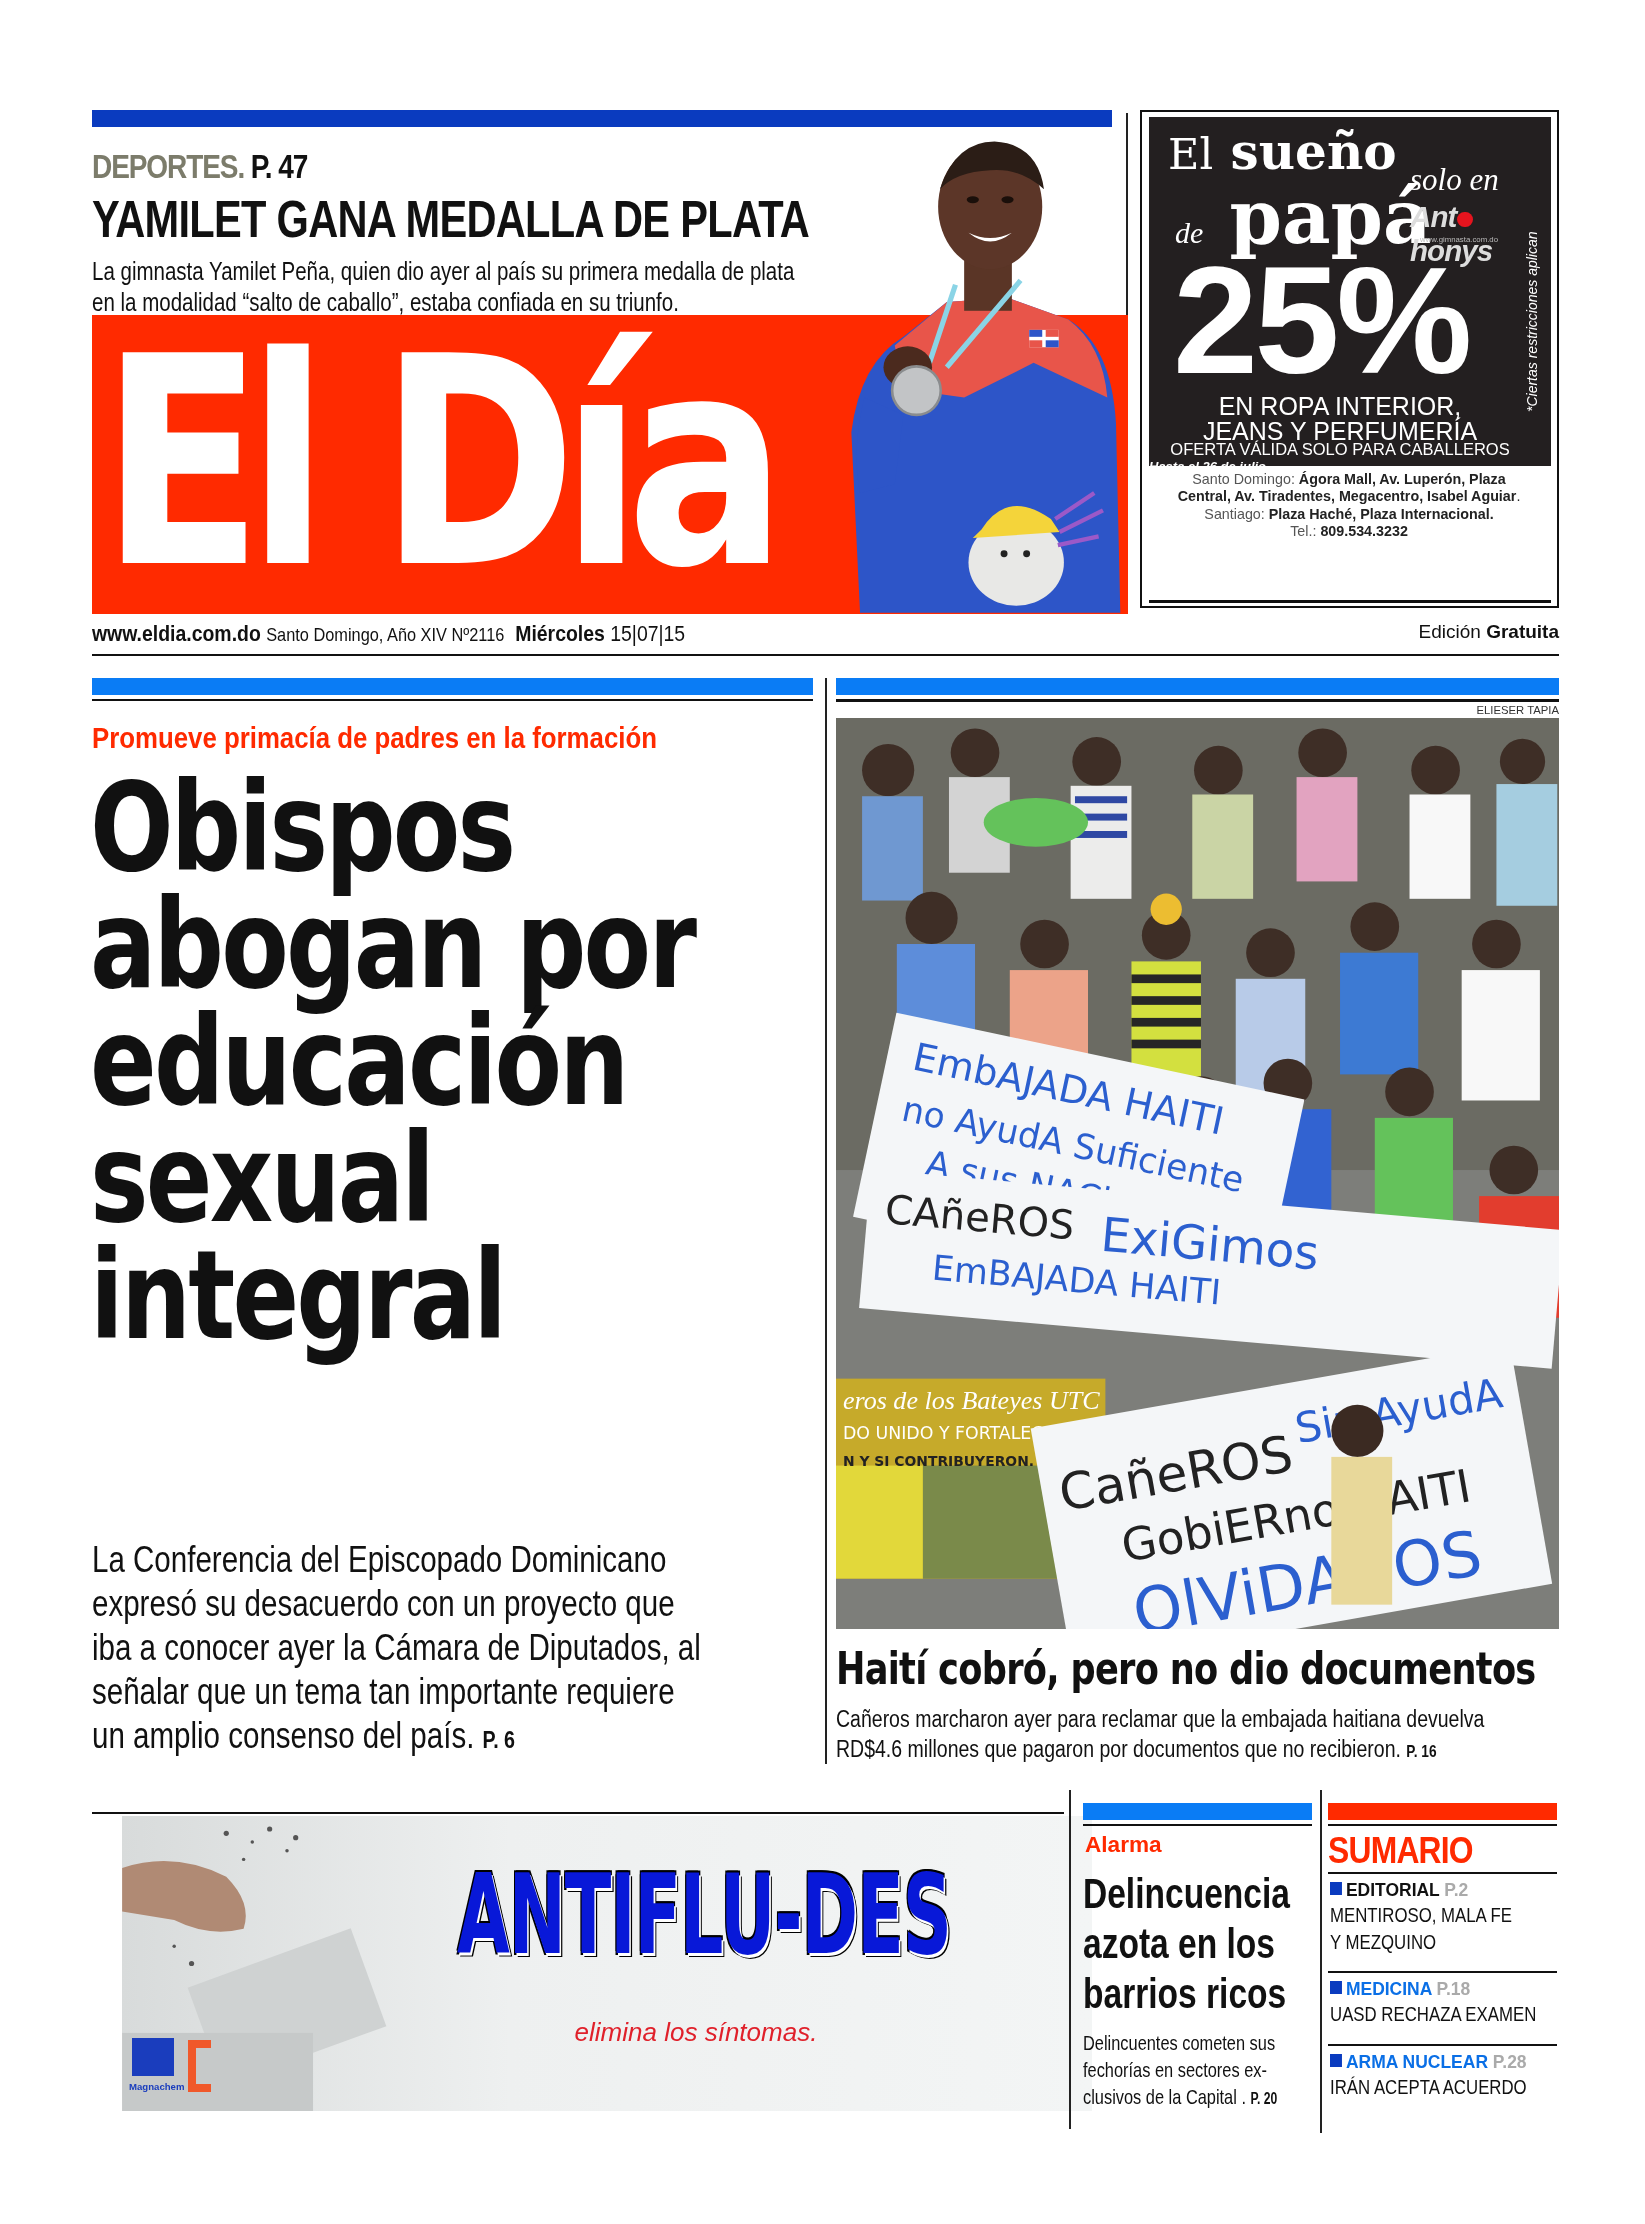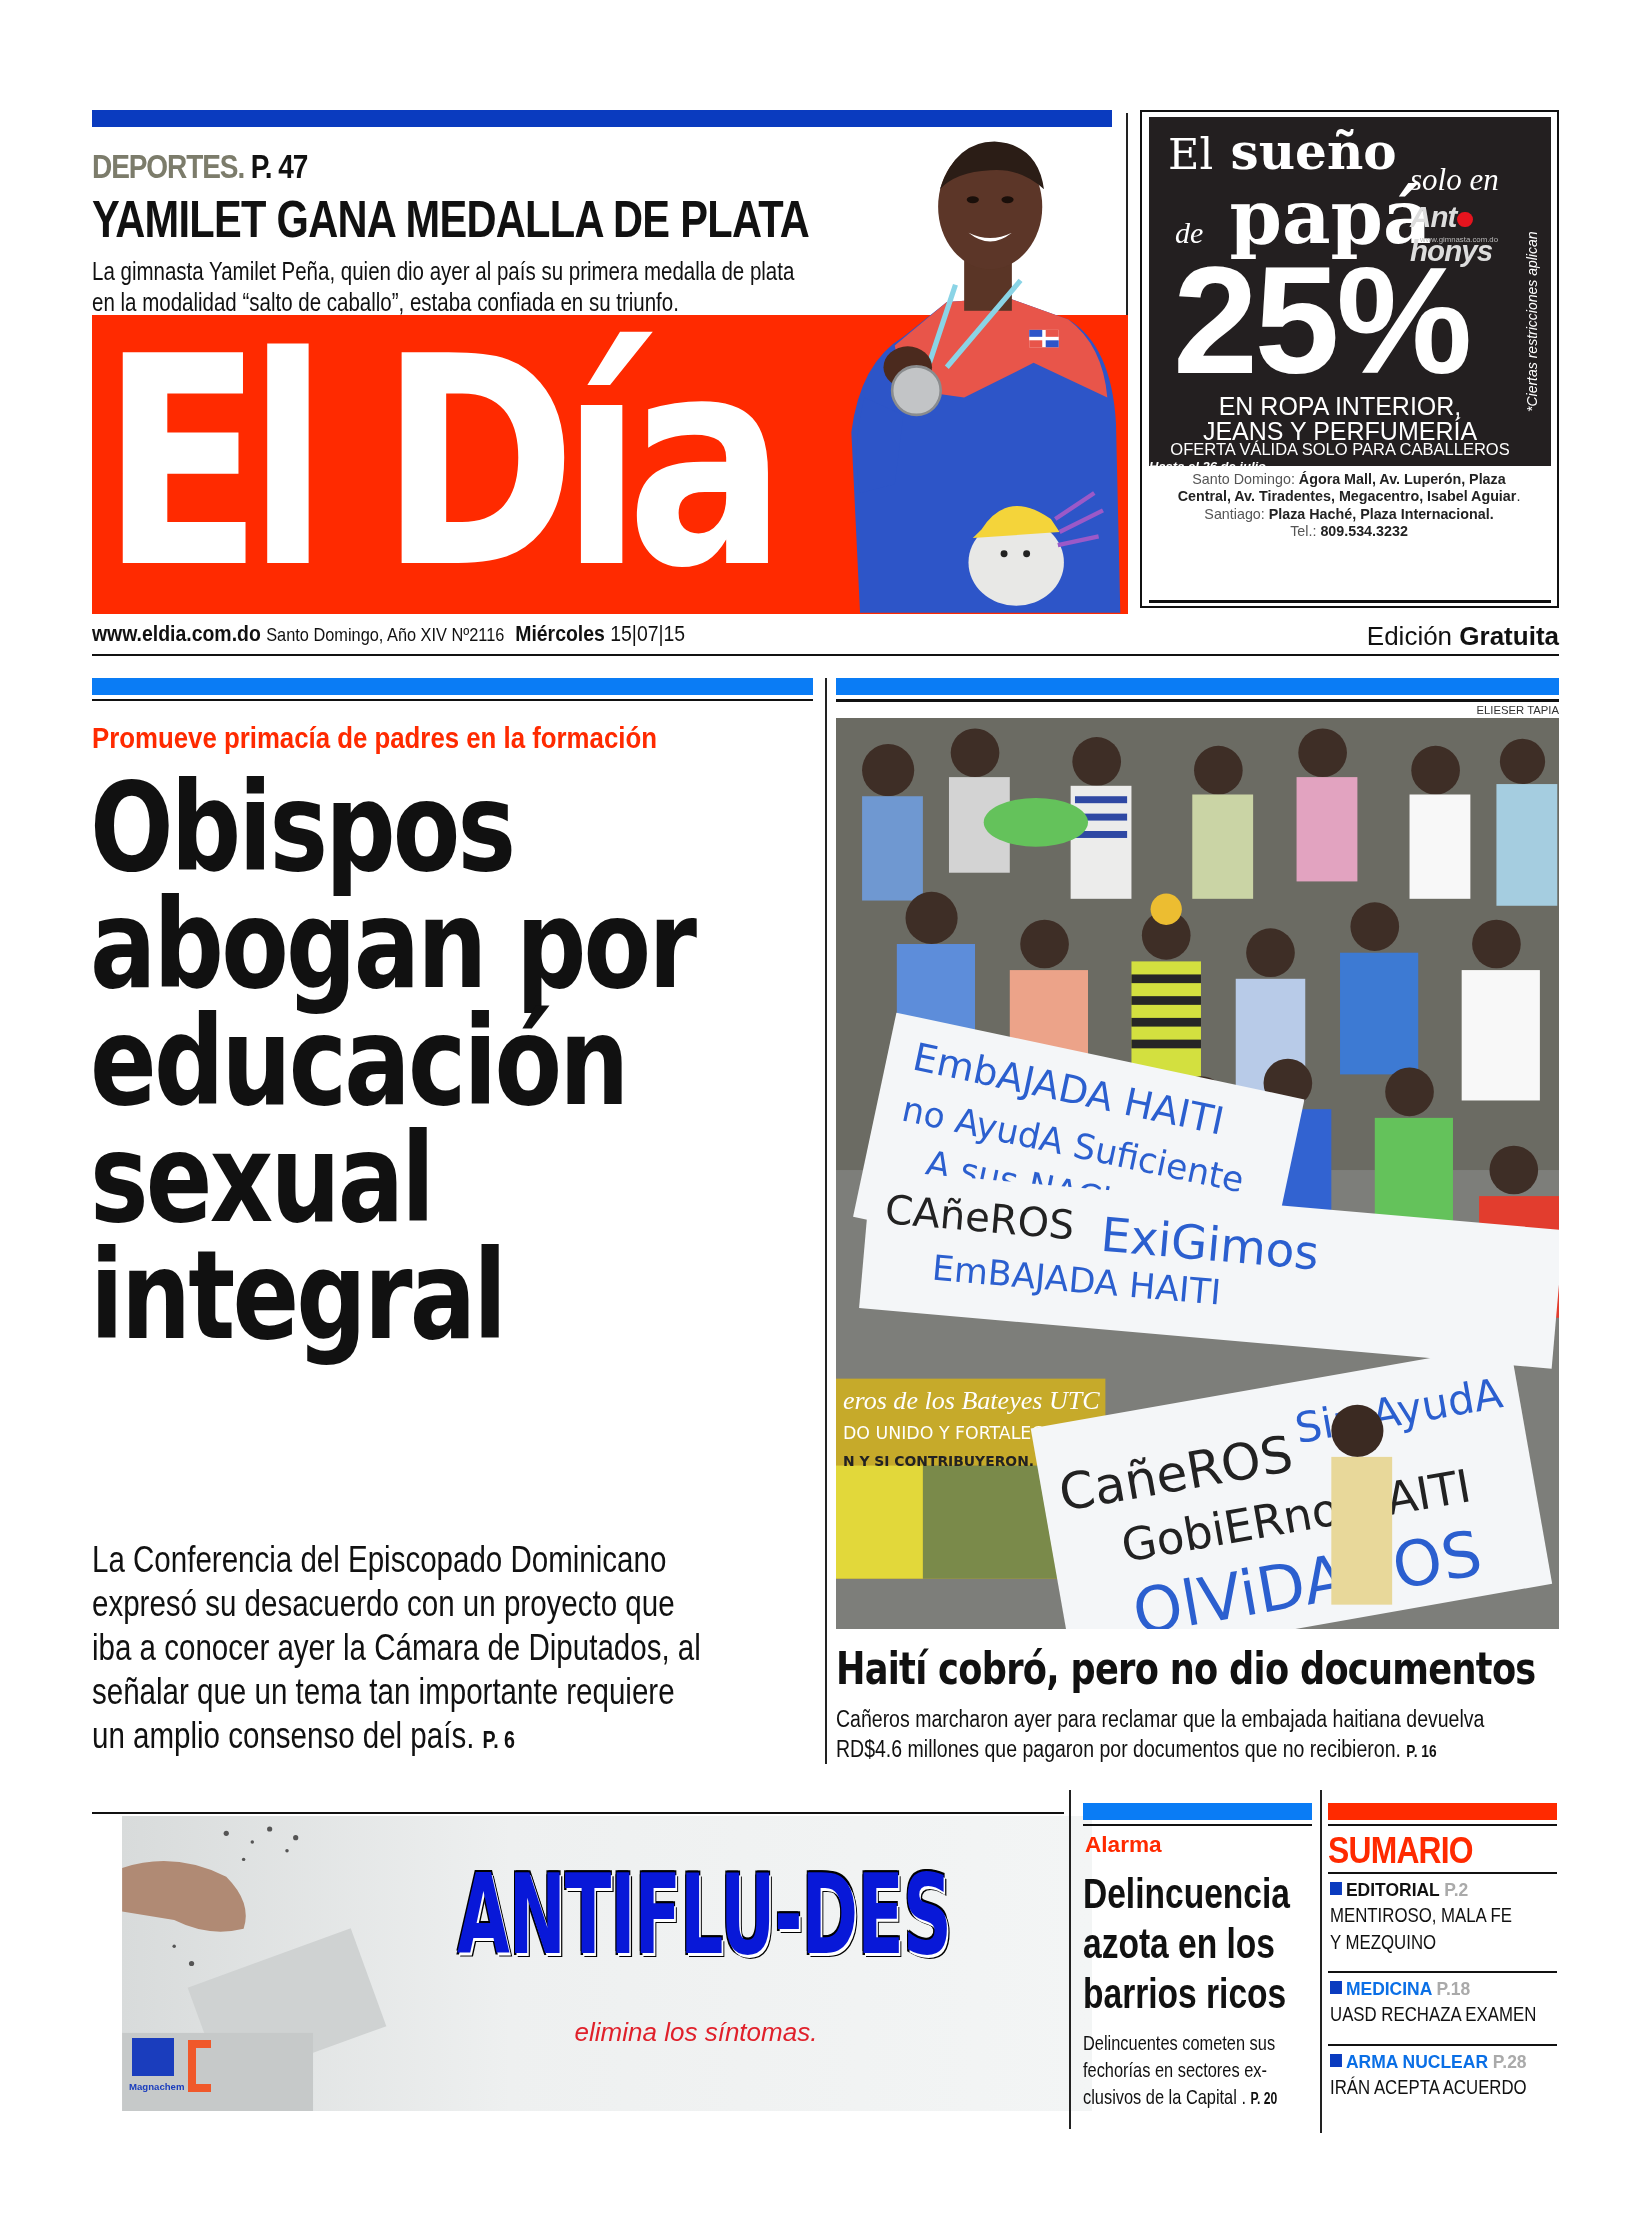--- a/index.html
+++ b/index.html
@@ -46,21 +46,21 @@
   .ad-addr { position: absolute; left: 0; top: 359px; width: 414px; text-align: center; font-size: 14.3px; line-height: 17.4px; color: #222; }
   .ad-addr .lt { color: #555; font-weight: 400; }
   .ad-addr b { font-weight: 700; }
   .ad-bottom-rule { position: absolute; left: 7px; bottom: 3.5px; width: 402px; height: 2.6px; background: #111; }
 
   
   .dateline { left: 92px; top: 621px; font-size: 22.6px; white-space: nowrap; transform: scaleX(0.86); transform-origin: left top; }
   .dateline .url { font-weight: 700; }
   .dateline .place { font-size: 19px; }
   .dateline .day { font-weight: 700; }
-  .edition { right: 87px; top: 621px; font-size: 26px; white-space: nowrap; margin-left: 36px; }
+  .edition { right: 87px; top: 621px; font-size: 19px; white-space: nowrap; margin-left: 36px; }
   .edition b { font-weight: 700; }
   .rule-date { left: 92px; top: 654px; width: 1467px; height: 1.7px; background: #111; }
 
   
   .bar-blue-main { left: 92px; top: 678px; width: 721px; height: 17.4px; background: #0a7cf5; }
   .rule-main { left: 92px; top: 699px; width: 721px; height: 1.7px; background: #111; }
   .kicker { left: 92px; top: 721px; font-size: 30px; font-weight: 700; color: #ff2a00; white-space: nowrap; transform: scaleX(0.86); transform-origin: left top; }
   .headline { left: 90px; top: 769px; width: 869px; font-size: 123px; font-weight: 900; line-height: 117px; letter-spacing: -3.5px; transform: scaleX(0.80); transform-origin: left top; font-family: "DejaVu Sans", "Liberation Sans", sans-serif; }
   .headline div { white-space: nowrap; }
   .deck { left: 92px; top: 1538px; width: 869px; font-size: 36px; line-height: 44px; transform: scaleX(0.82); transform-origin: left top; }

